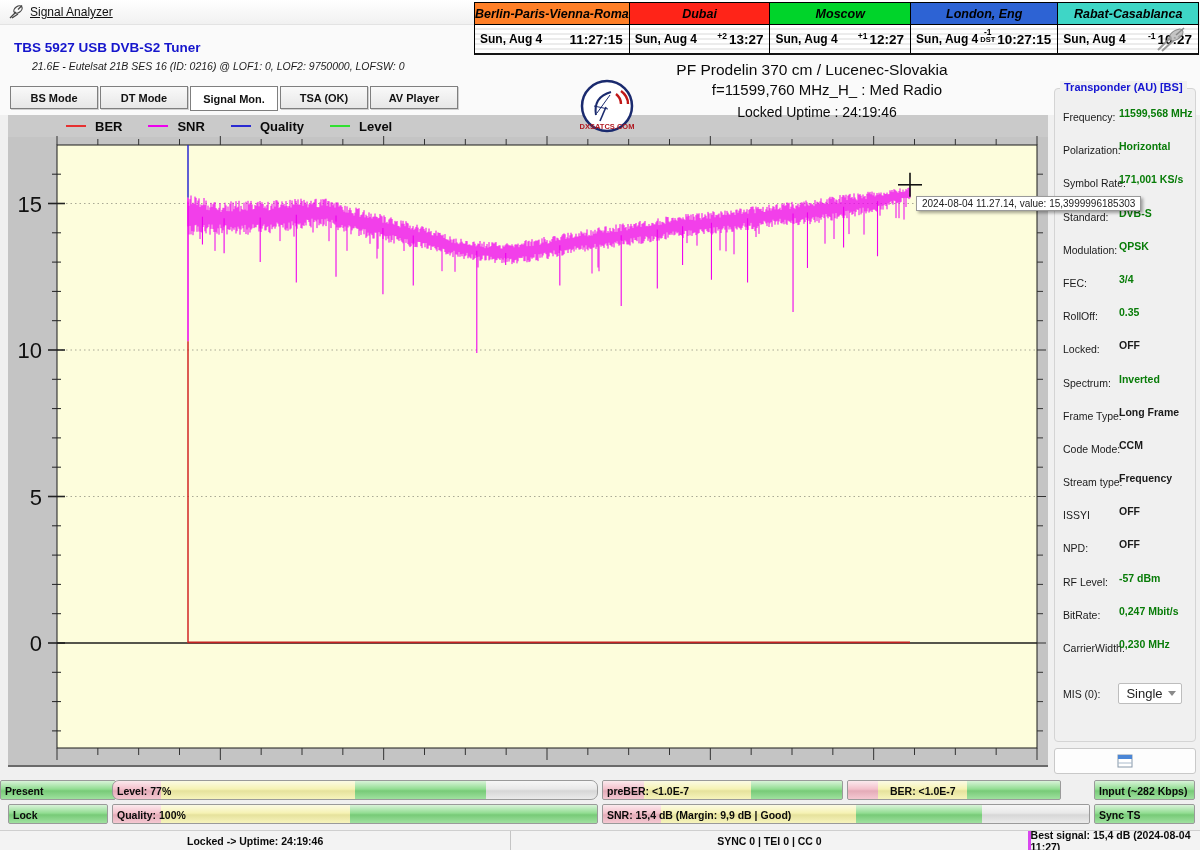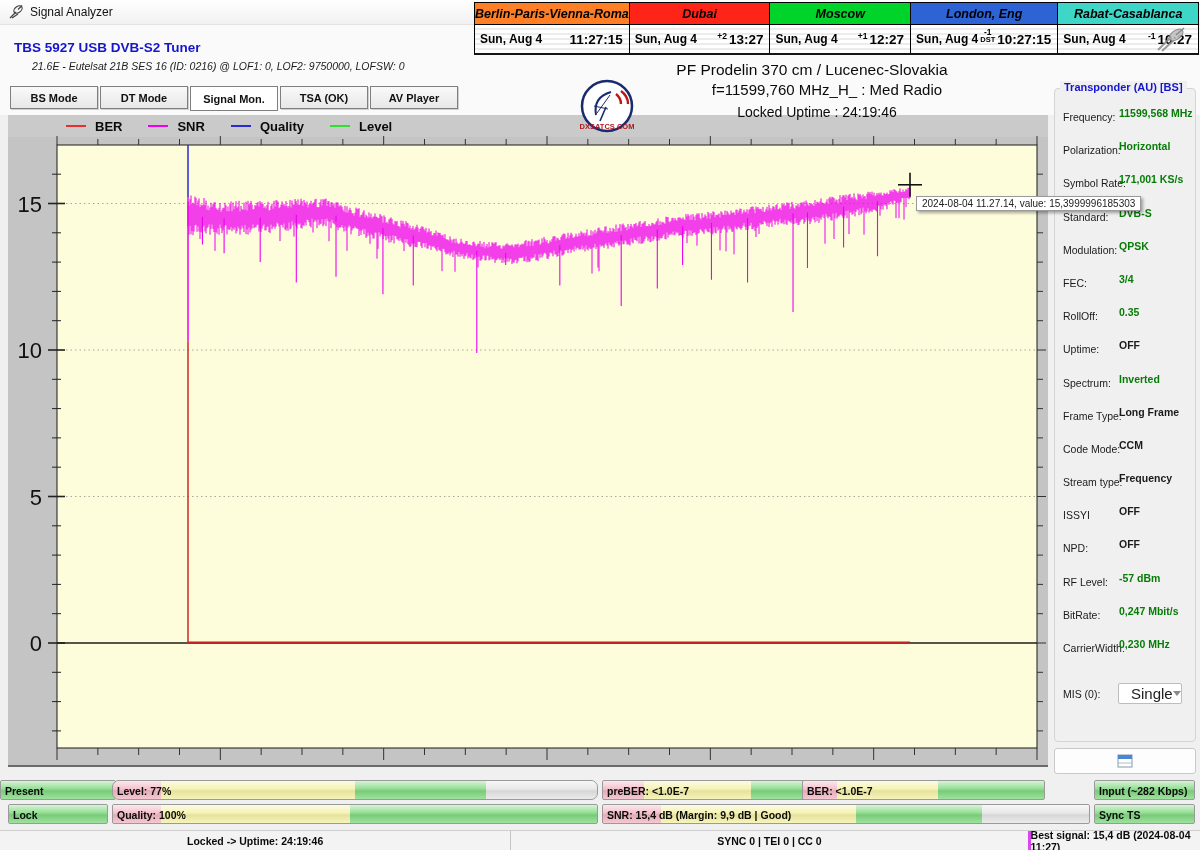--- a/index.html
+++ b/index.html
@@ -7,21 +7,21 @@
     width:1200px;height:850px;position:relative;overflow:hidden;
     font-family:"Liberation Sans",sans-serif;background:#f0f0f0;
     outline:1px solid #8a8a8a;
   }
   .abs{position:absolute;}
 
   
   .top-band{left:0;top:24px;width:1200px;height:91px;background:#fafafa;z-index:1;}
   .titlebar{left:0;top:0;width:1200px;height:24px;background:linear-gradient(#ffffff,#f1f1f1);
     border-bottom:1px solid #e3e3e3;z-index:2;display:flex;align-items:center;}
-  .titlebar .ttl{font-size:12px;color:#111;margin-left:6px;}
+  .titlebar .ttl{font-size:12px;color:#111;margin-left:6px;text-decoration:underline;}
   .app-icon{margin-left:8px;width:16px;height:16px;}
 
   .tuner-title{left:14px;top:40px;font-size:13.5px;font-weight:bold;color:#1515cc;z-index:3;}
   .tuner-details{left:32px;top:60px;font-size:10.5px;color:#1c1c1c;z-index:3;font-style:italic;}
 
   .hdr-dish{left:612px;top:61px;width:400px;text-align:center;font-size:15.5px;color:#0a0a0a;z-index:15;}
   .hdr-freq{left:627px;top:81px;width:400px;text-align:center;font-size:15px;color:#0a0a0a;z-index:15;}
   .hdr-uptime{left:627px;top:104px;width:380px;text-align:center;font-size:14px;color:#0a0a0a;z-index:30;}
 
   
@@ -73,21 +73,21 @@
     font-size:11px;font-weight:bold;color:#1414d2;white-space:nowrap;}
   .tp-rows{position:absolute;left:0;top:18px;width:100%;}
   .tp-row{position:relative;height:33.2px;padding-left:8px;}
   .tp-label{font-size:10.5px;color:#1a1a1a;white-space:nowrap;}
   .tp-value{position:absolute;left:64px;top:0;font-size:10.5px;font-weight:bold;color:#1a1a1a;white-space:nowrap;}
   .tp-value.green{color:#087c08;}
   .mis-row{position:relative;height:26px;margin-top:12px;padding-left:8px;}
   .mis-label{font-size:10.5px;color:#1a1a1a;line-height:22px;}
   .mis-select{position:absolute;left:63px;top:0;width:64px;height:21px;border:1px solid #bdbdbd;border-radius:2px;
     background:#fff;display:flex;align-items:center;box-sizing:border-box;}
-  .mis-select .val{font-size:15px;padding-left:12px;color:#222;flex:1;}
+  .mis-select .val{font-size:13px;padding-left:2px;color:#222;flex:1;text-align:center;}
   .chev{width:0;height:0;border-left:4px solid transparent;border-right:4px solid transparent;
     border-top:5px solid #8a8a8a;margin-right:5px;}
 
   .panel-btn{left:1054px;top:748px;width:142px;height:26px;border:1px solid #c9c9c9;border-radius:3px;
     background:#fdfdfd;display:flex;align-items:center;justify-content:center;box-sizing:border-box;z-index:5;}
 
   
   .bar{height:20px;border:1px solid #9a9a9a;border-radius:2px;box-sizing:border-box;
     position:absolute;overflow:hidden;z-index:5;}
   .bar::before{content:'';position:absolute;inset:0;
@@ -378,21 +378,21 @@
 <div class="abs tp-box">
   <span class="tp-title">Transponder (AU) [BS]</span>
   <div class="tp-rows">
     <div class="tp-row"><span class="tp-label">Frequency:</span><span class="tp-value green">11599,568 MHz</span></div>
     <div class="tp-row"><span class="tp-label">Polarization:</span><span class="tp-value green">Horizontal</span></div>
     <div class="tp-row"><span class="tp-label">Symbol Rate:</span><span class="tp-value green">171,001 KS/s</span></div>
     <div class="tp-row"><span class="tp-label">Standard:</span><span class="tp-value green">DVB-S</span></div>
     <div class="tp-row"><span class="tp-label">Modulation:</span><span class="tp-value green">QPSK</span></div>
     <div class="tp-row"><span class="tp-label">FEC:</span><span class="tp-value green">3/4</span></div>
     <div class="tp-row"><span class="tp-label">RollOff:</span><span class="tp-value green">0.35</span></div>
-    <div class="tp-row"><span class="tp-label">Uptime:</span><span class="tp-value">OFF</span></div>
+    <div class="tp-row"><span class="tp-label">Locked:</span><span class="tp-value">OFF</span></div>
     <div class="tp-row"><span class="tp-label">Spectrum:</span><span class="tp-value green">Inverted</span></div>
     <div class="tp-row"><span class="tp-label">Frame Type:</span><span class="tp-value">Long Frame</span></div>
     <div class="tp-row"><span class="tp-label">Code Mode:</span><span class="tp-value">CCM</span></div>
     <div class="tp-row"><span class="tp-label">Stream type:</span><span class="tp-value">Frequency</span></div>
     <div class="tp-row"><span class="tp-label">ISSYI</span><span class="tp-value">OFF</span></div>
     <div class="tp-row"><span class="tp-label">NPD:</span><span class="tp-value">OFF</span></div>
     <div class="tp-row"><span class="tp-label">RF Level:</span><span class="tp-value green">-57 dBm</span></div>
     <div class="tp-row"><span class="tp-label">BitRate:</span><span class="tp-value green">0,247 Mbit/s</span></div>
     <div class="tp-row"><span class="tp-label">CarrierWidth:</span><span class="tp-value green">0,230 MHz</span></div>
     <div class="mis-row">
@@ -409,21 +409,21 @@
   <svg width="16" height="14" viewBox="0 0 16 14">
     <rect x="1" y="1" width="14" height="12" fill="#ffffff" stroke="#8899aa"></rect>
     <rect x="1" y="1" width="14" height="4" fill="#4b86d6"></rect>
     <line x1="1" y1="9" x2="15" y2="9" stroke="#aabbcc"></line>
   </svg>
 </div>
 
 <div class="bar" style="left: 0; top: 780px; width: 116px; background: linear-gradient(90deg, rgb(127, 215, 127) 0%, rgb(127, 215, 127) 100%);"><span class="bar-label">Present</span></div>
 <div class="bar" style="left: 112px; top: 780px; width: 486px; background: linear-gradient(90deg, rgb(242, 182, 195) 0%, rgb(242, 182, 195) 10%, rgb(244, 240, 166) 10%, rgb(244, 240, 166) 50%, rgb(127, 215, 127) 50%, rgb(127, 215, 127) 77%, rgb(228, 228, 228) 77%, rgb(228, 228, 228) 100%); border-radius: 7px;"><span class="bar-label">Level: 77%</span></div>
 <div class="bar" style="left: 602px; top: 780px; width: 241px; background: linear-gradient(90deg, rgb(242, 182, 195) 0%, rgb(242, 182, 195) 17%, rgb(244, 240, 166) 17%, rgb(244, 240, 166) 62%, rgb(127, 215, 127) 62%, rgb(127, 215, 127) 100%);"><span class="bar-label">preBER: &lt;1.0E-7</span></div>
-<div class="bar" style="left: 802px; top: 780px; width: 243px; background: linear-gradient(90deg, rgb(242, 182, 195) 0%, rgb(242, 182, 195) 14%, rgb(244, 240, 166) 14%, rgb(244, 240, 166) 56%, rgb(127, 215, 127) 56%, rgb(127, 215, 127) 100%);"><span class="bar-label">BER: &lt;1.0E-7</span></div>
+<div class="bar" style="left: 847px; top: 780px; width: 214px; background: linear-gradient(90deg, rgb(242, 182, 195) 0%, rgb(242, 182, 195) 14%, rgb(244, 240, 166) 14%, rgb(244, 240, 166) 56%, rgb(127, 215, 127) 56%, rgb(127, 215, 127) 100%); padding-left: 38px;"><span class="bar-label">BER: &lt;1.0E-7</span></div>
 <div class="bar" style="left: 1094px; top: 780px; width: 101px; background: linear-gradient(90deg, rgb(127, 215, 127) 0%, rgb(127, 215, 127) 100%);"><span class="bar-label">Input (~282 Kbps)</span></div>
 
 <div class="bar" style="left: 8px; top: 804px; width: 100px; background: linear-gradient(90deg, rgb(127, 215, 127) 0%, rgb(127, 215, 127) 100%);"><span class="bar-label">Lock</span></div>
 <div class="bar" style="left: 112px; top: 804px; width: 486px; background: linear-gradient(90deg, rgb(242, 182, 195) 0%, rgb(242, 182, 195) 10%, rgb(244, 240, 166) 10%, rgb(244, 240, 166) 49%, rgb(127, 215, 127) 49%, rgb(127, 215, 127) 100%);"><span class="bar-label">Quality: 100%</span></div>
 <div class="bar" style="left: 602px; top: 804px; width: 488px; background: linear-gradient(90deg, rgb(242, 182, 195) 0%, rgb(242, 182, 195) 12%, rgb(244, 240, 166) 12%, rgb(244, 240, 166) 52%, rgb(127, 215, 127) 52%, rgb(127, 215, 127) 78%, rgb(228, 228, 228) 78%, rgb(228, 228, 228) 100%);"><span class="bar-label">SNR: 15,4 dB (Margin: 9,9 dB | Good)</span></div>
 <div class="bar" style="left: 1094px; top: 804px; width: 101px; background: linear-gradient(90deg, rgb(127, 215, 127) 0%, rgb(127, 215, 127) 100%);"><span class="bar-label">Sync TS</span></div>
 
 <div class="abs statusbar">
   <div class="sb-cell sb-1">Locked -&gt; Uptime: 24:19:46</div>
   <div class="sb-cell sb-2">SYNC 0 | TEI 0 | CC 0</div>

